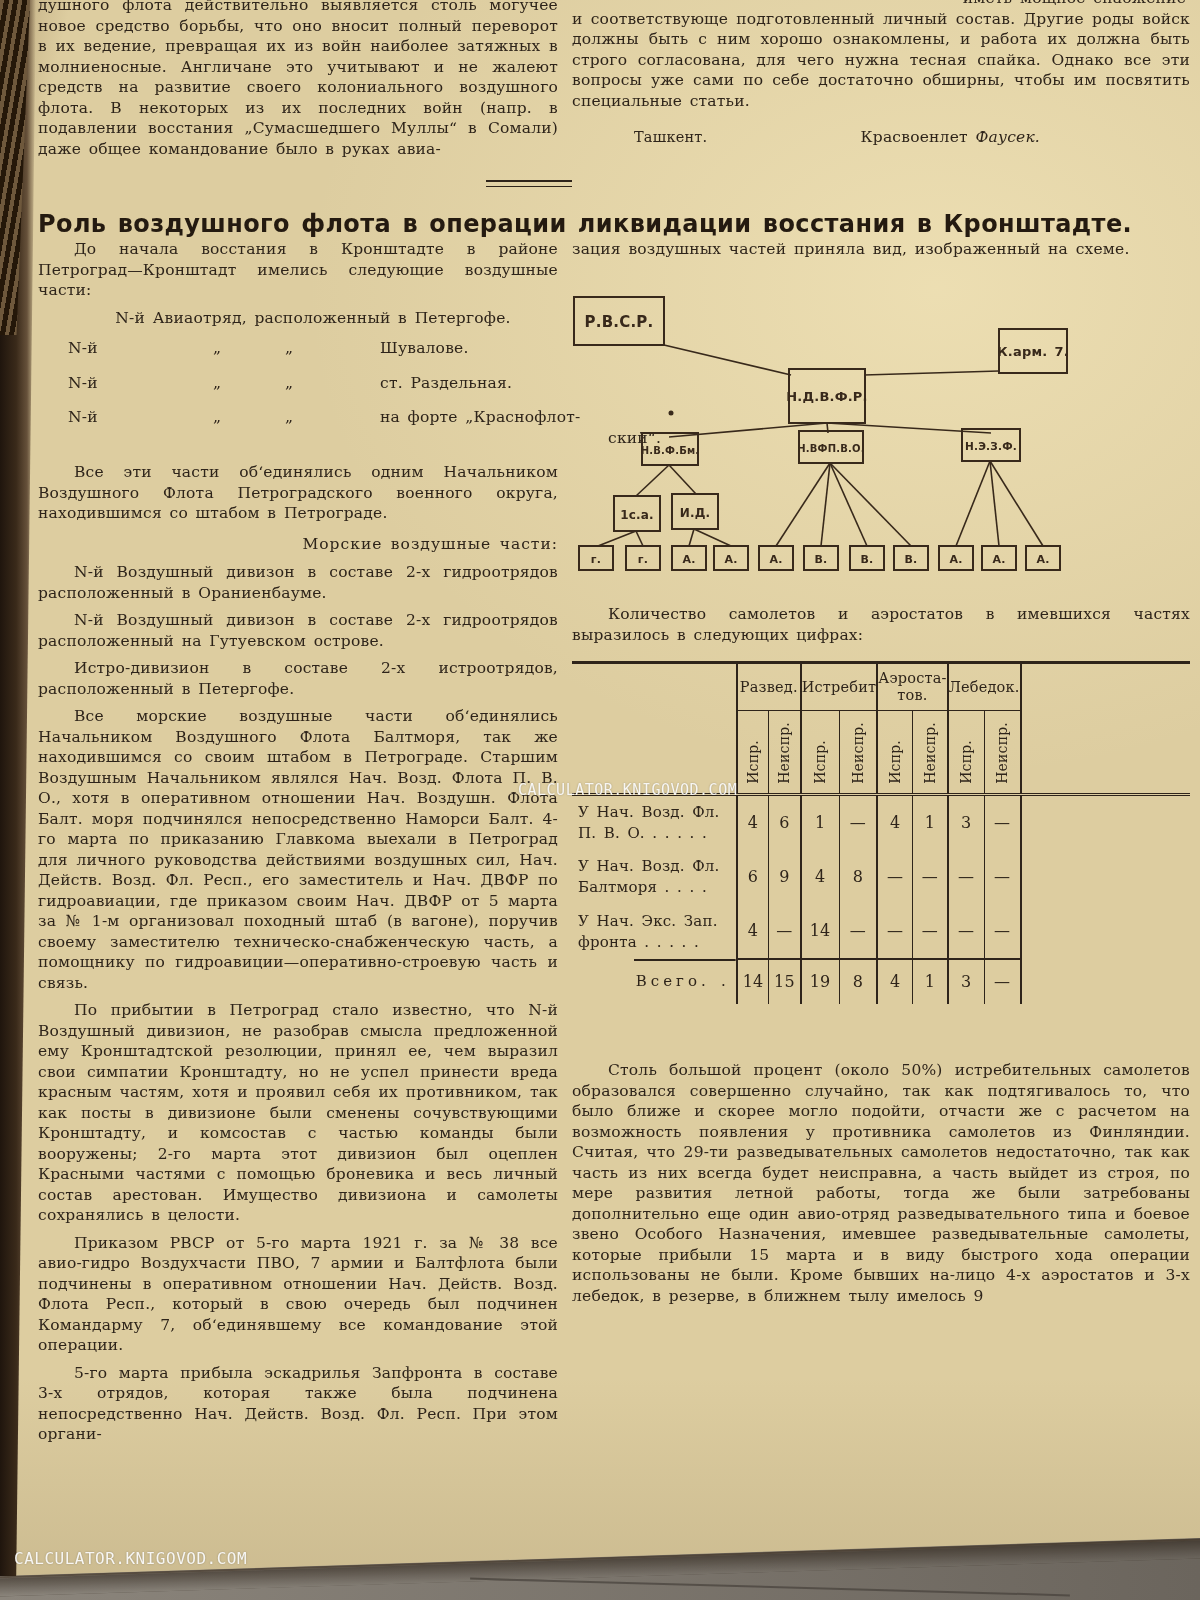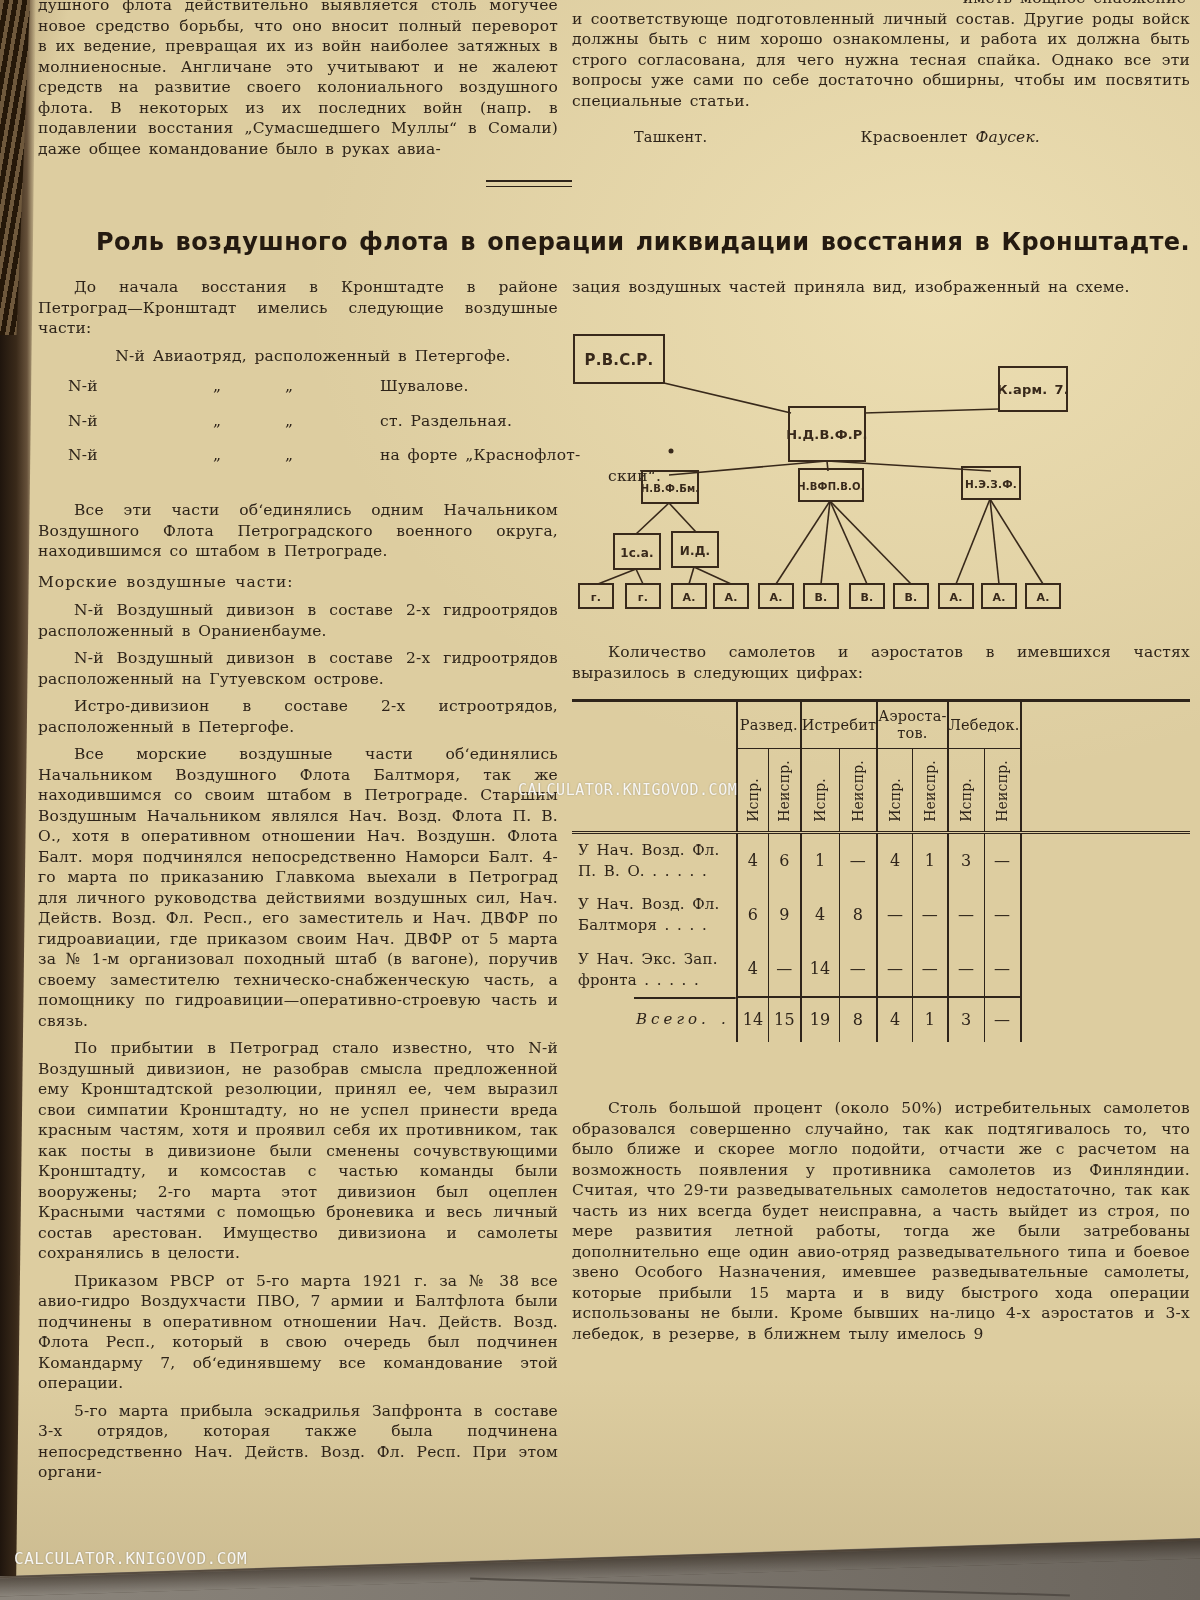--- a/index.html
+++ b/index.html
@@ -34,24 +34,24 @@
   .p.noind{text-indent:0;}
   .top-section{margin-top:-5px;overflow:hidden;}
   .partial-line{text-align:right;padding-right:4px;margin-top:-7px;white-space:nowrap;}
   .sig-row{display:flex;justify-content:space-between;margin-top:16px;}
   .sig-place{margin-left:62px;font-size:14.5px;}
   .sig-name{margin-right:150px;}
   .sig-name .it{font-style:italic;}
   .divider{width:86px;height:4px;border-top:2.5px solid #2e241a;border-bottom:1.5px solid #2e241a;
        margin:14px 0 0 448px;}
   .title{font-family:"DejaVu Sans","Liberation Sans",sans-serif;font-weight:bold;
-       font-size:24px;letter-spacing:.4px;color:#241a10;text-align:right;
-       margin:40px 0 0 0;line-height:30px;}
-  .body-cols{margin-top:20px;}
-  .subhead{text-align:left;letter-spacing:1px;margin:10px 0 8px 0;}
+       font-size:24px;letter-spacing:.4px;color:#241a10;text-align:left;
+       margin:22px 0 0 0;line-height:30px;}
+  .body-cols{}
+  .subhead{text-align:right;letter-spacing:1px;margin:10px 0 8px 0;}
   .unit-row1{margin:4px 0 10px 30px;text-align:center;}
   .unit-row{display:grid;grid-template-columns:145px 72px 95px auto;margin:0 0 14px 30px;}
   .unit-row .loc2{margin-left:228px;}
   
   .diagram{margin:24px 0 4px 0;}
   .diagram text{font-family:"DejaVu Sans","Liberation Sans",sans-serif;font-weight:bold;
        fill:#38291b;}
   .diagram rect{fill:none;stroke:#38291b;stroke-width:2;}
   .diagram line{stroke:#38291b;stroke-width:1.6;}
   
@@ -66,21 +66,21 @@
        font-size:14px;padding:4px 0 6px 0;}
   .org-table .stubcol{border-right:2px solid #2e241a;}
   .org-table td.stub{white-space:pre-line;padding:6px 4px 6px 6px;line-height:21px;
        border-right:2px solid #2e241a;}
   .org-table td.v,.org-table th.v{text-align:center;vertical-align:middle;font-size:16px;}
   .vr1{border-right:1px solid #2e241a;}
   .vr2{border-right:2px solid #2e241a;}
   .org-table td.v{height:54px;}
   .org-table tr.total td.v{border-top:2px solid #2e241a;height:44px;}
   .org-table tr.total td.stub{background:linear-gradient(#2e241a,#2e241a) right top/62% 2px no-repeat;
-       text-align:right;letter-spacing:4px;padding-right:6px;vertical-align:middle;font-style:italic;}
+       text-align:right;letter-spacing:4px;padding-right:6px;vertical-align:middle;}
   .org-table td.filler,.org-table th.filler{border-left:0;}
   .watermark{position:absolute;color:#f7f6f3;font-family:"DejaVu Sans Mono","Liberation Mono",monospace;
        letter-spacing:.5px;text-shadow:0 0 2px rgba(0,0,0,.25);z-index:9;}
   .wm-mid{left:518px;top:781px;font-size:15px;}
   .wm-bot{left:14px;top:1549px;font-size:16px;}
 </style>
 </head>
 <body>
 
 <div class="photo">

